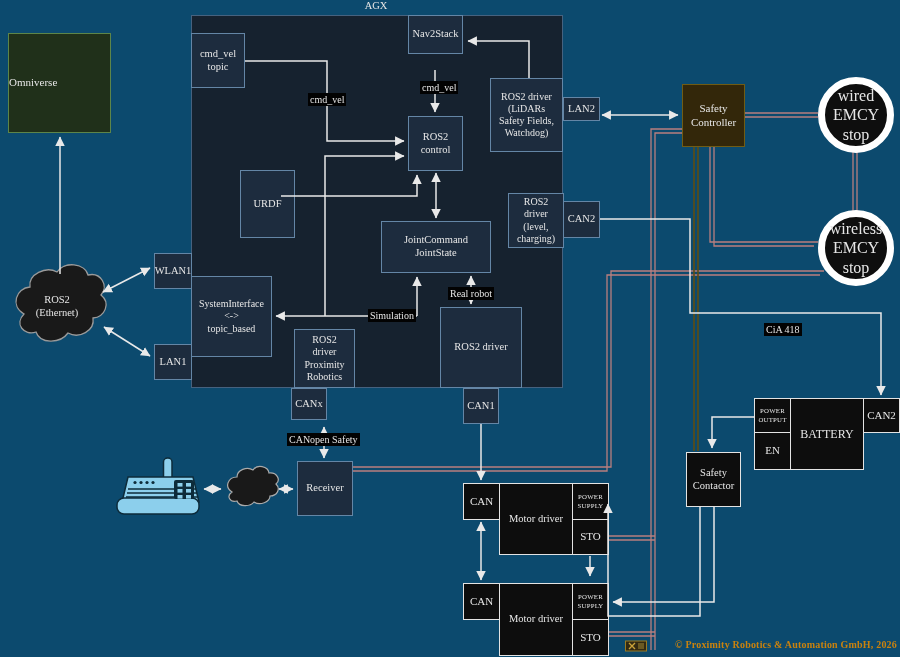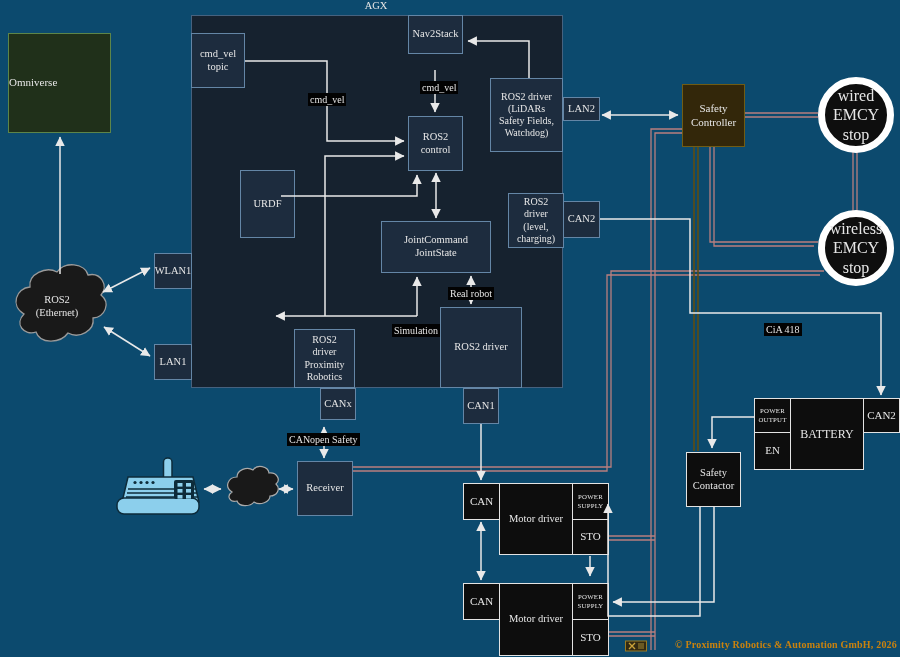--- a/index.html
+++ b/index.html
@@ -128,39 +128,42 @@
   </svg>
 
   <div class="abs green lbl" style="left:8px;top:33px;width:103px;height:100px;"><span class="lbl">Omniverse</span></div>
   <div class="abs plain lbl" style="left:14px;top:294px;width:86px;">ROS2
 (Ethernet)</div>
 
   <div class="abs b lbl" style="left:154px;top:253px;width:38px;height:36px;"><span>WLAN1</span></div>
   <div class="abs b lbl" style="left:154px;top:344px;width:38px;height:36px;"><span>LAN1</span></div>
   <div class="abs b lbl" style="left:563px;top:97px;width:37px;height:24px;"><span>LAN2</span></div>
   <div class="abs b lbl" style="left:563px;top:201px;width:37px;height:37px;"><span>CAN2</span></div>
-  <div class="abs b lbl" style="left:320px;top:388px;width:36px;height:32px;"><span>CANx</span></div>
+  <div class="abs b lbl" style="left:291px;top:388px;width:36px;height:32px;"><span>CANx</span></div>
   <div class="abs b lbl" style="left:463px;top:388px;width:36px;height:36px;"><span>CAN1</span></div>
 
   <div class="abs b lbl" style="left:191px;top:33px;width:54px;height:55px;"><span class="lbl">cmd_vel
 topic</span></div>
   <div class="abs b lbl" style="left:408px;top:15px;width:55px;height:39px;"><span>Nav2Stack</span></div>
   <div class="abs b lbl" style="left:408px;top:116px;width:55px;height:55px;"><span class="lbl">ROS2
 control</span></div>
   <div class="abs b lbl" style="left:240px;top:170px;width:55px;height:68px;"><span>URDF</span></div>
   <div class="abs b lbl" style="left:490px;top:78px;width:73px;height:74px;font-size:10px;"><span class="lbl">ROS2 driver
 (LiDARs
 Safety Fields,
 Watchdog)</span></div>
   <div class="abs b lbl" style="left:508px;top:193px;width:56px;height:55px;font-size:10px;"><span class="lbl">ROS2
 driver
 (level,
 charging)</span></div>
   <div class="abs b lbl" style="left:381px;top:221px;width:110px;height:52px;"><span class="lbl">JointCommand
 JointState</span></div>
+  <div class="abs b lbl" style="left:191px;top:276px;width:81px;height:81px;font-size:10px;"><span class="lbl">SystemInterface
+&lt;-&gt;
+topic_based</span></div>
   <div class="abs b lbl" style="left:294px;top:329px;width:61px;height:59px;font-size:10px;"><span class="lbl">ROS2
 driver
 Proximity
 Robotics</span></div>
   <div class="abs b lbl" style="left:440px;top:307px;width:82px;height:81px;"><span>ROS2 driver</span></div>
 
   <div class="abs b lbl" style="left:297px;top:461px;width:56px;height:55px;"><span>Receiver</span></div>
 
   <div class="abs brown lbl" style="left:682px;top:84px;width:63px;height:63px;"><span class="lbl">Safety
 Controller</span></div>
@@ -186,20 +189,20 @@
   <div class="abs d lbl" style="left:572px;top:519px;width:37px;height:36px;"><span>STO</span></div>
 
   <div class="abs d lbl" style="left:463px;top:583px;width:37px;height:37px;"><span>CAN</span></div>
   <div class="abs d lbl" style="left:499px;top:583px;width:74px;height:73px;font-size:10.5px;"><span>Motor driver</span></div>
   <div class="abs d tiny lbl" style="left:572px;top:583px;width:37px;height:37px;"><span class="lbl">POWER
 SUPPLY</span></div>
   <div class="abs d lbl" style="left:572px;top:619px;width:37px;height:37px;"><span>STO</span></div>
 
   <div class="abs el" style="left:308px;top:93px;">cmd_vel</div>
   <div class="abs el" style="left:420px;top:81px;">cmd_vel</div>
-  <div class="abs el" style="left:368px;top:324px;margin-left:24px;">Simulation</div>
+  <div class="abs el" style="left:368px;top:309px;">Simulation</div>
   <div class="abs el" style="left:448px;top:287px;">Real robot</div>
   <div class="abs el" style="left:287px;top:433px;">CANopen Safety</div>
   <div class="abs el" style="left:764px;top:323px;">CiA 418</div>
 
   <div class="abs copyright" style="right:3px;top:639px;">© Proximity Robotics &amp; Automation GmbH, 2026</div>
 
 </div>
 
 </body></html>

